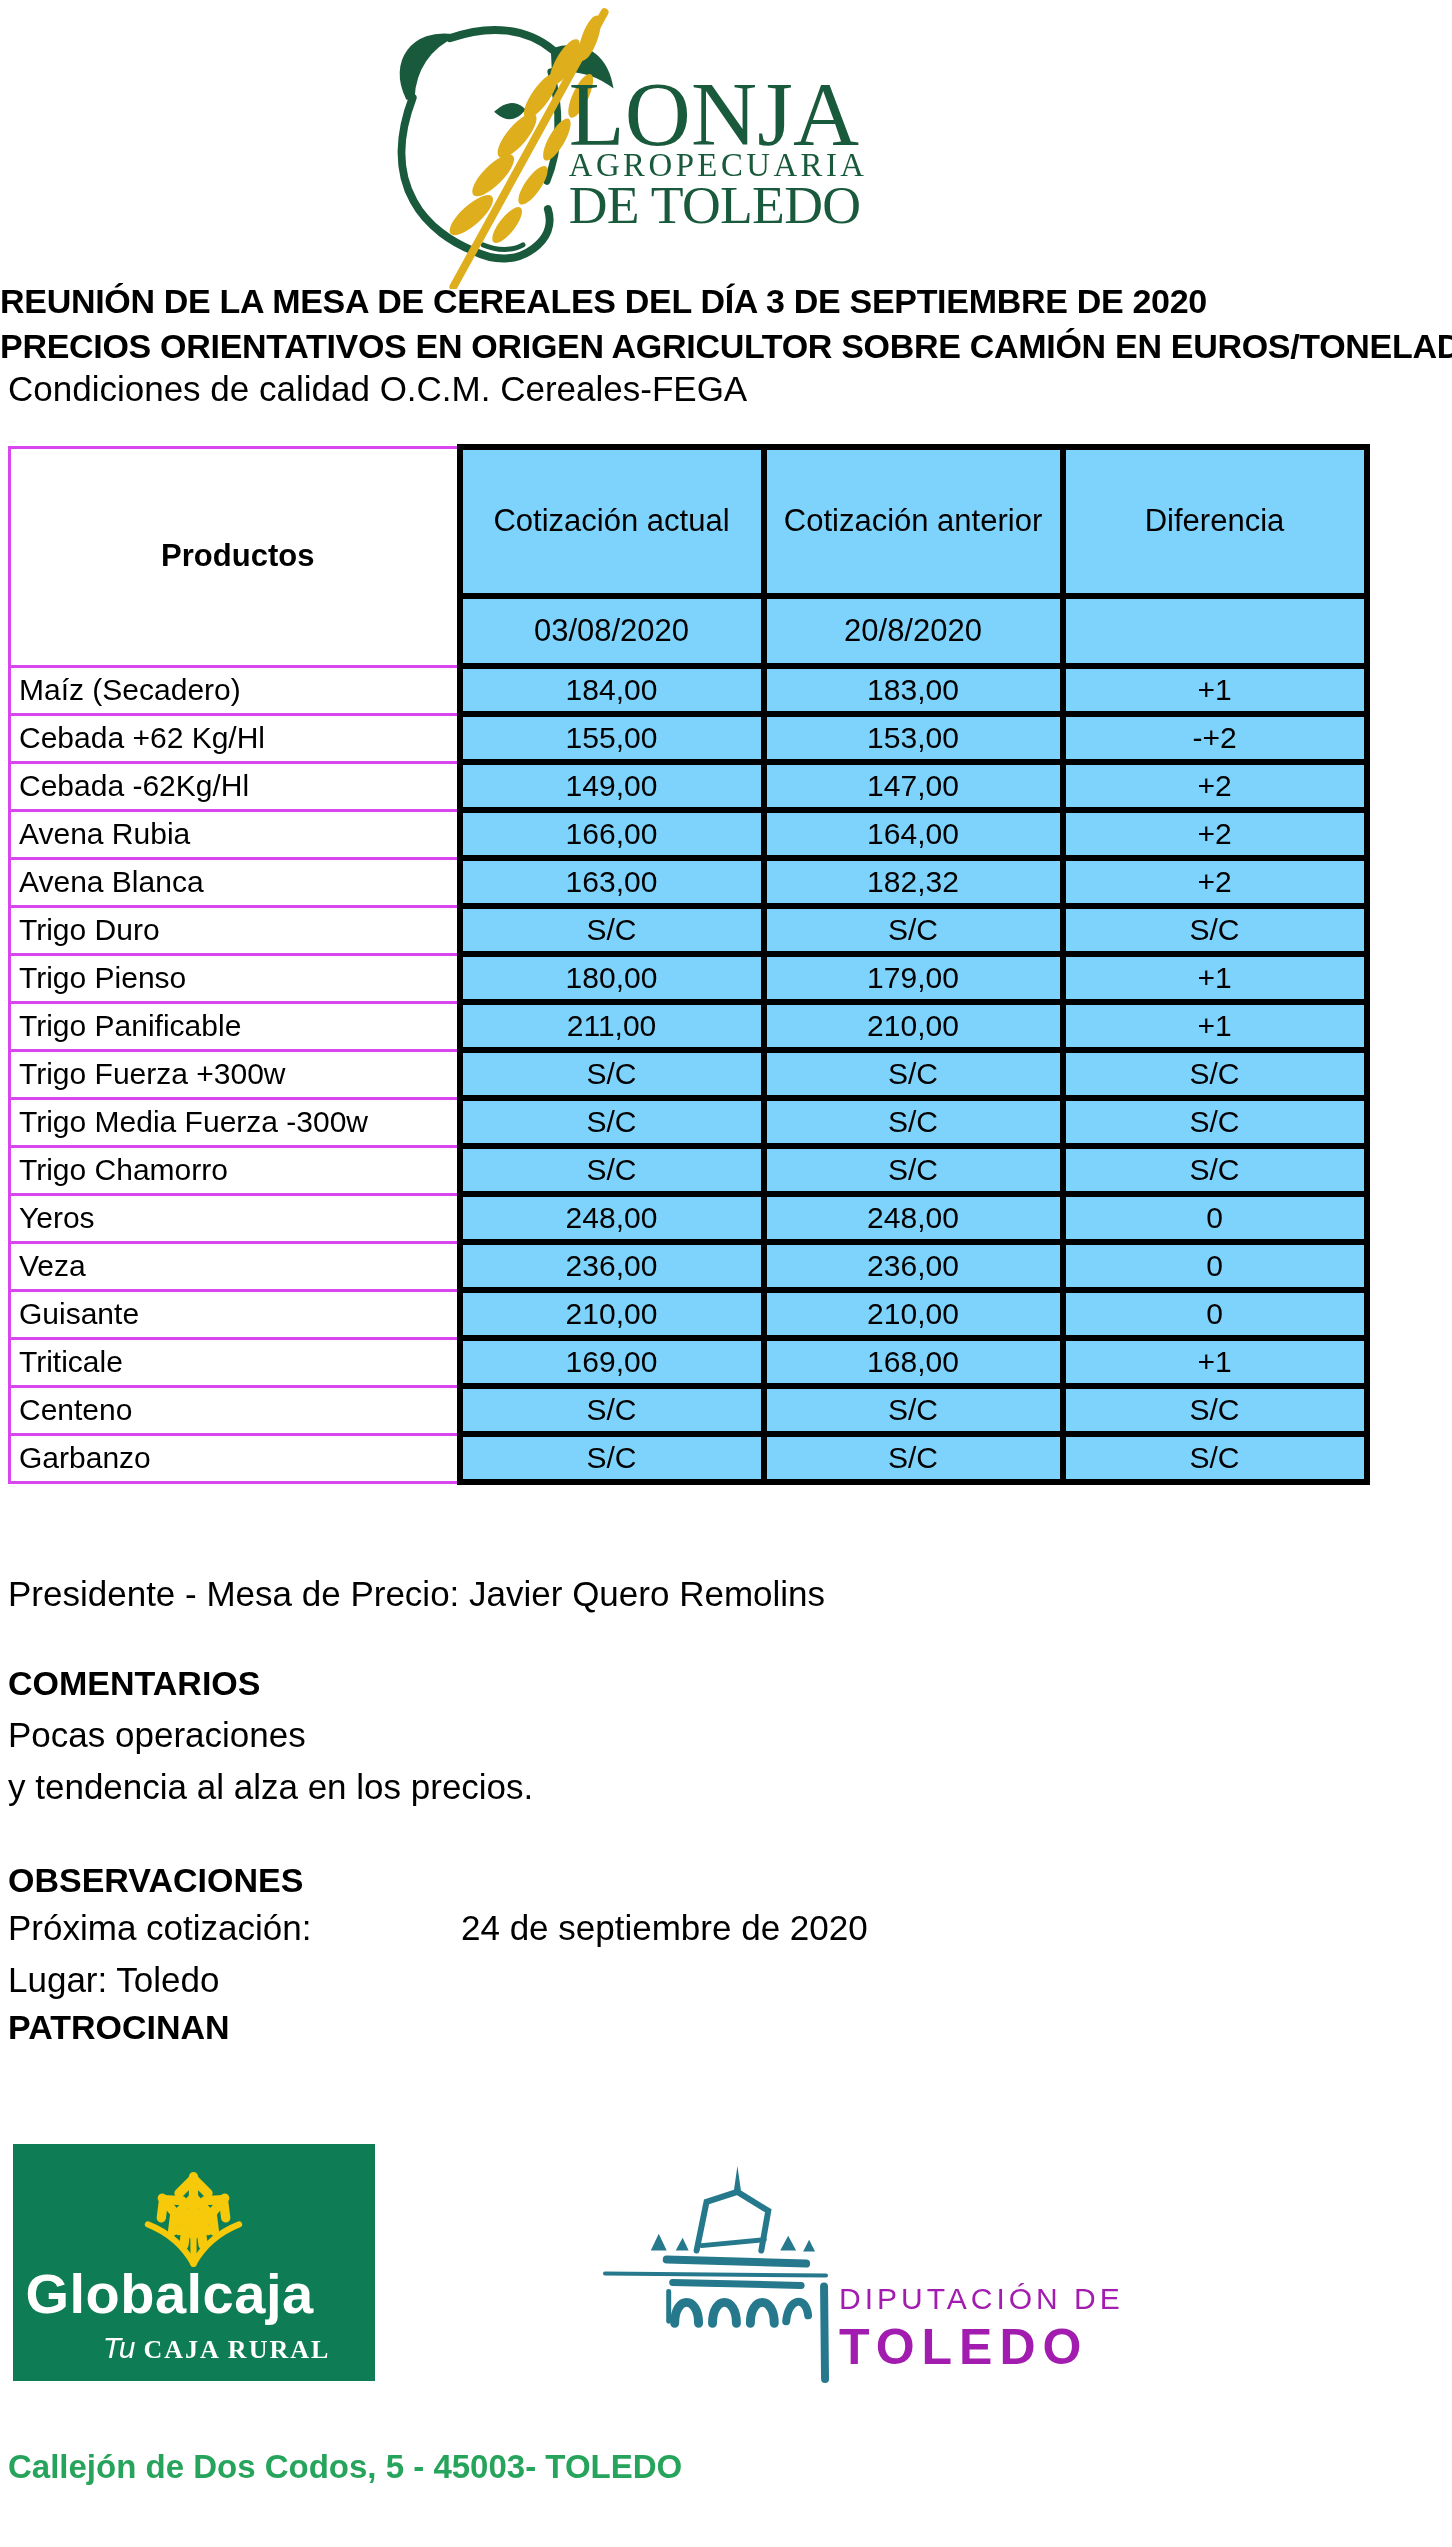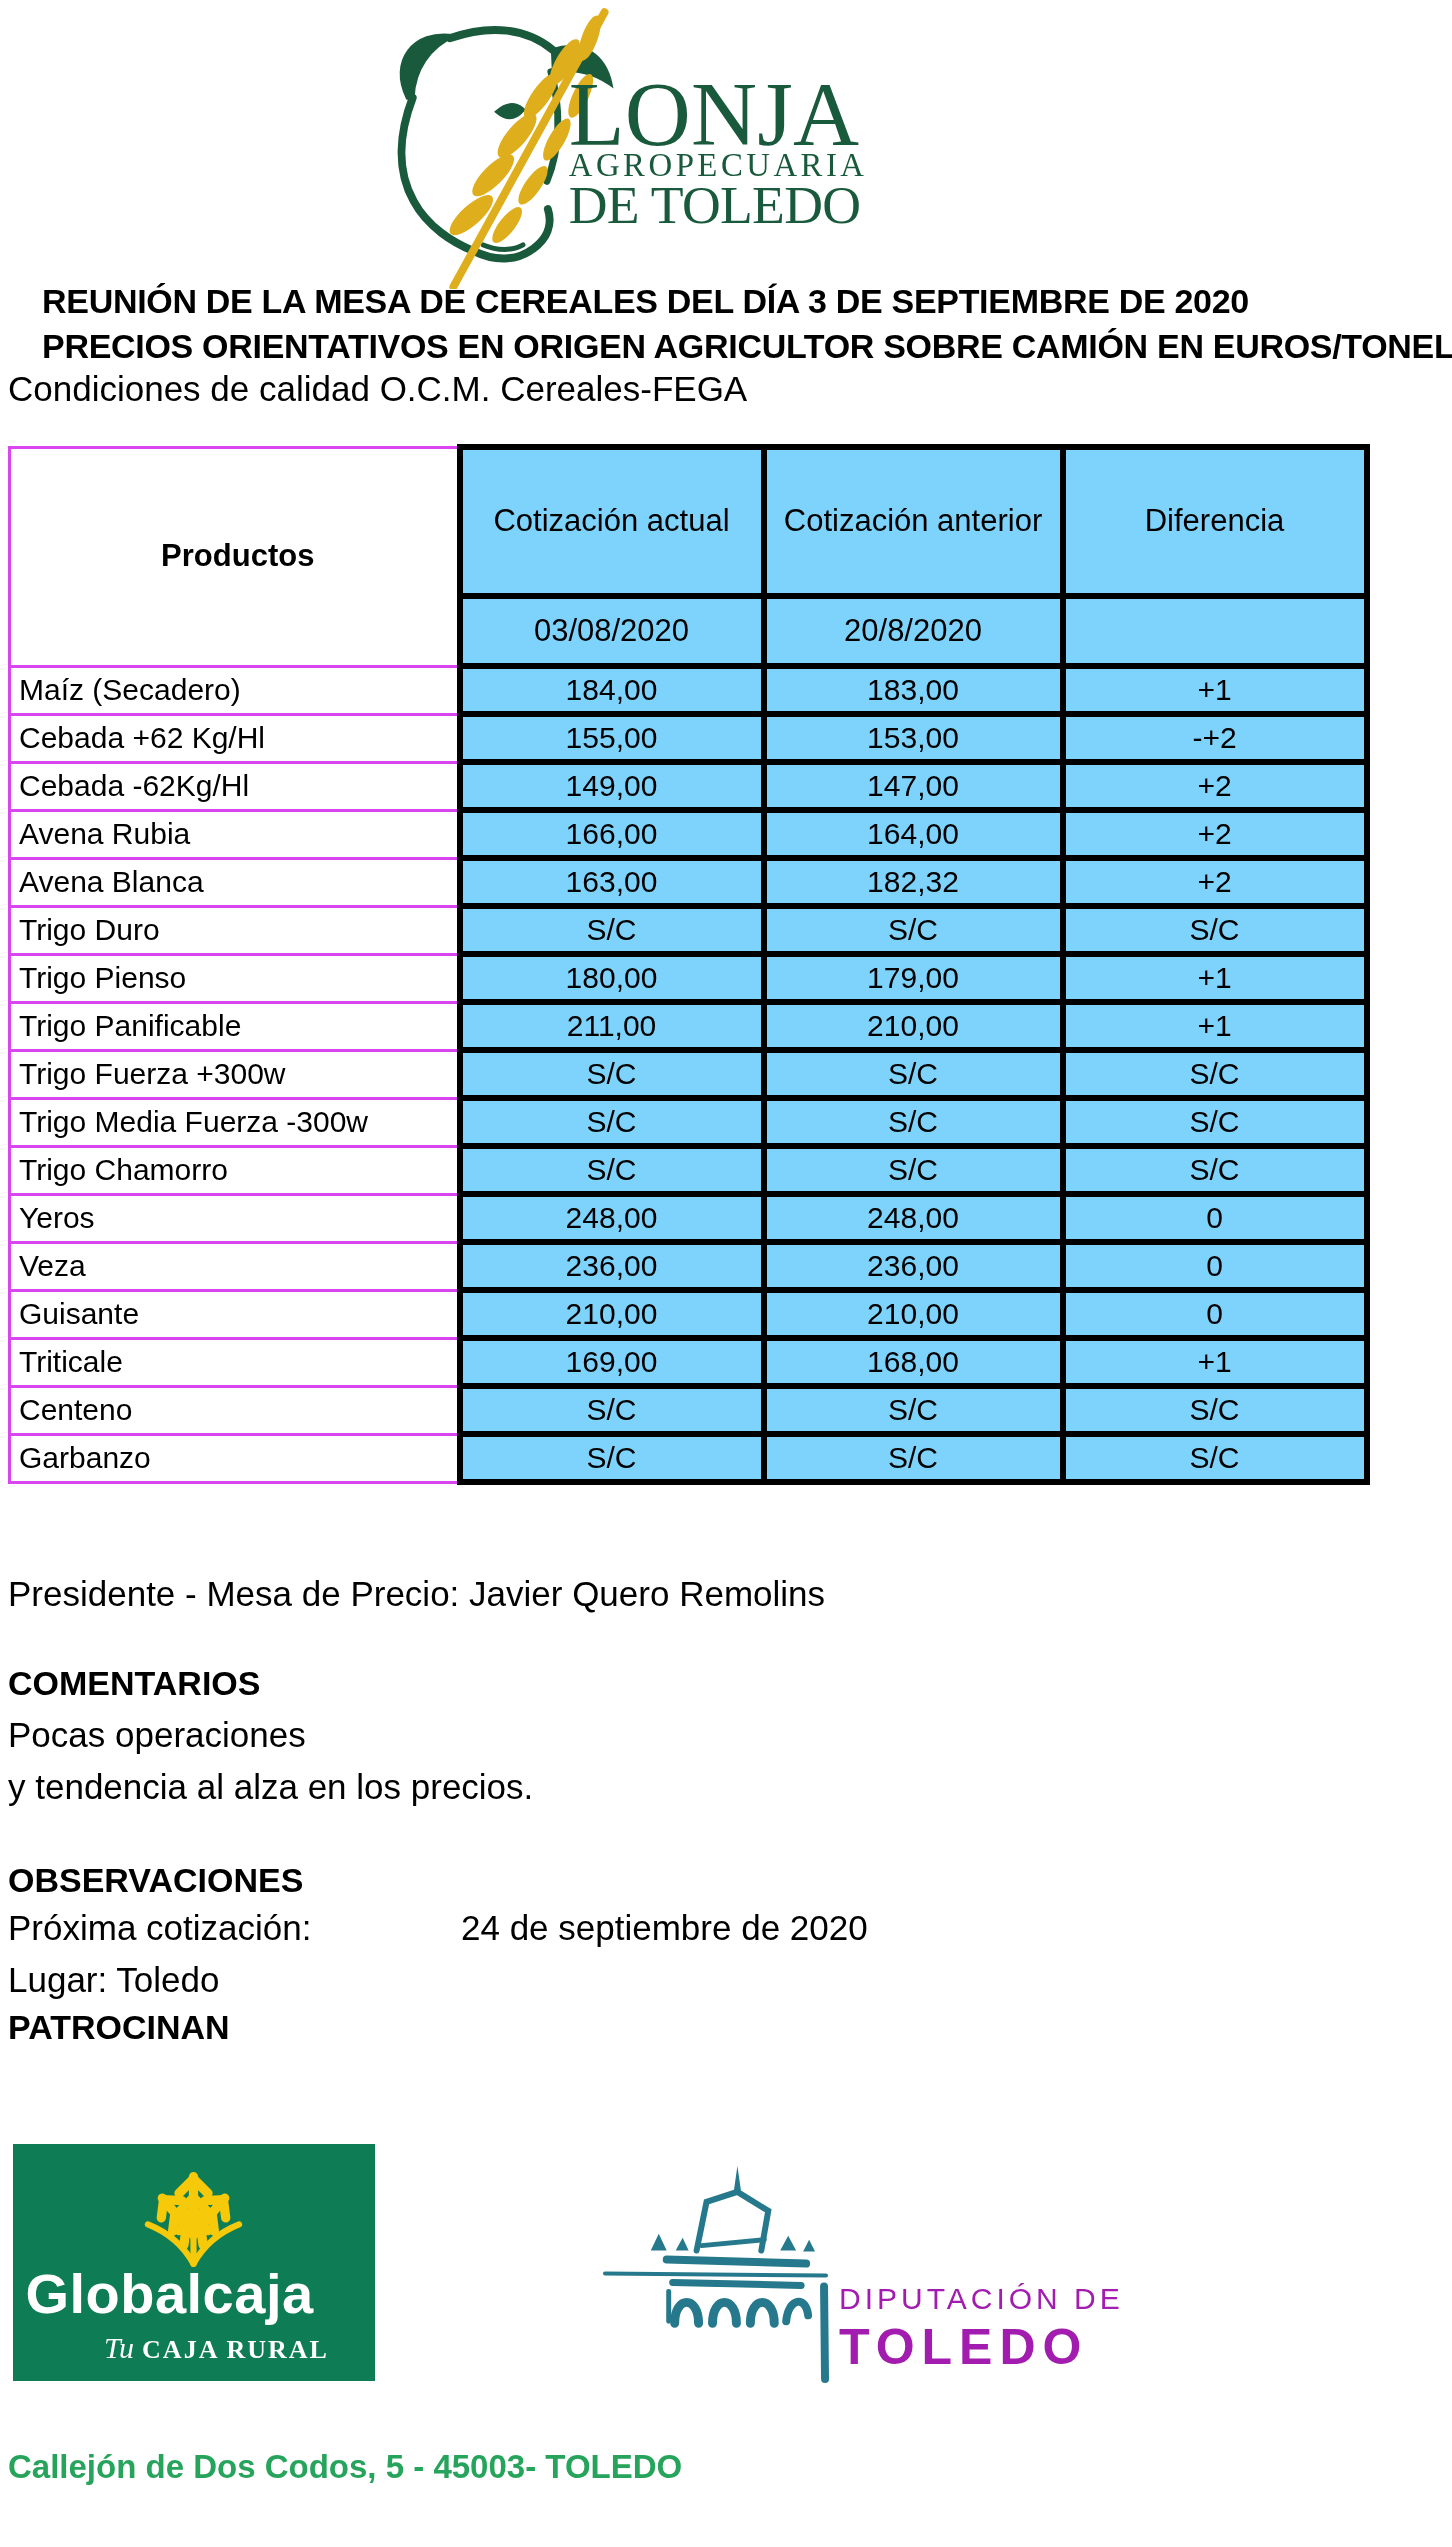--- a/index.html
+++ b/index.html
@@ -3,21 +3,21 @@
 <meta charset="utf-8">
 <style>
   html,body{margin:0;padding:0;background:#ffffff;}
   #page{position:relative;width:1453px;height:2547px;background:#fff;overflow:hidden;
         font-family:"Liberation Sans",sans-serif;color:#000;}
 
   .abs{position:absolute;}
 
   
   .title-line{left:0;width:1160px;text-align:center;font-weight:bold;font-size:34px;
-              letter-spacing:-0.3px;white-space:nowrap;padding-left:42px;}
+              letter-spacing:-0.3px;white-space:nowrap;}
   #title1{top:282px;}
   #title2{top:327px;}
   #subtitle{top:369px;left:8px;font-size:35px;}
 
   
   .price-table{position:absolute;left:8px;top:444px;border-collapse:collapse;table-layout:fixed;}
   .price-table td,.price-table th{padding:0;line-height:1.05;}
   .price-table .prod{border:3px solid #d946ef;text-align:left;padding-left:8px;font-size:30px;background:#fff;}
   .price-table .val{border:6px solid #000;text-align:center;font-size:30px;background:#7dd3fc;}
   .price-table thead .hrow1{height:149px;}
@@ -40,21 +40,21 @@
   #proxima-value{left:461px;top:1908px;}
   #lugar{top:1960px;}
   #patrocinan{top:2008px;}
 
   
   #globalcaja{left:13px;top:2144px;width:362px;height:237px;background:#0E7C55;}
   #globalcaja .gc-wordmark{position:absolute;left:0;top:117px;width:313px;text-align:center;
       color:#fff;font-size:56px;font-weight:bold;letter-spacing:0.5px;}
   #globalcaja .gc-tagline{position:absolute;left:0;top:187px;width:362px;text-align:center;color:#fff;
       font-family:"Liberation Serif",serif;font-size:26px;font-weight:bold;letter-spacing:2px;}
-  #globalcaja .gc-tu{font-family:Liberation Serif, serif;font-style:italic;font-weight:normal;
+  #globalcaja .gc-tu{font-family:Liberation Sans, sans-serif;font-style:italic;font-weight:normal;
       font-size:30px;letter-spacing:0;margin-right:8px;margin-left:45px;}
 
   
   #dip-text{left:839px;top:2282px;color:#a21caf;}
   #dip-line1{font-size:30px;letter-spacing:4px;white-space:nowrap;}
   #dip-line2{font-size:50px;font-weight:600;letter-spacing:7px;margin-top:2px;white-space:nowrap;}
 
   
   #footer-address{left:8px;top:2448px;color:#27A45C;font-weight:bold;font-size:33px;white-space:nowrap;}
   #footer-link{left:8px;top:2492px;color:#2323DD;font-size:35px;text-decoration:underline;white-space:nowrap;}

